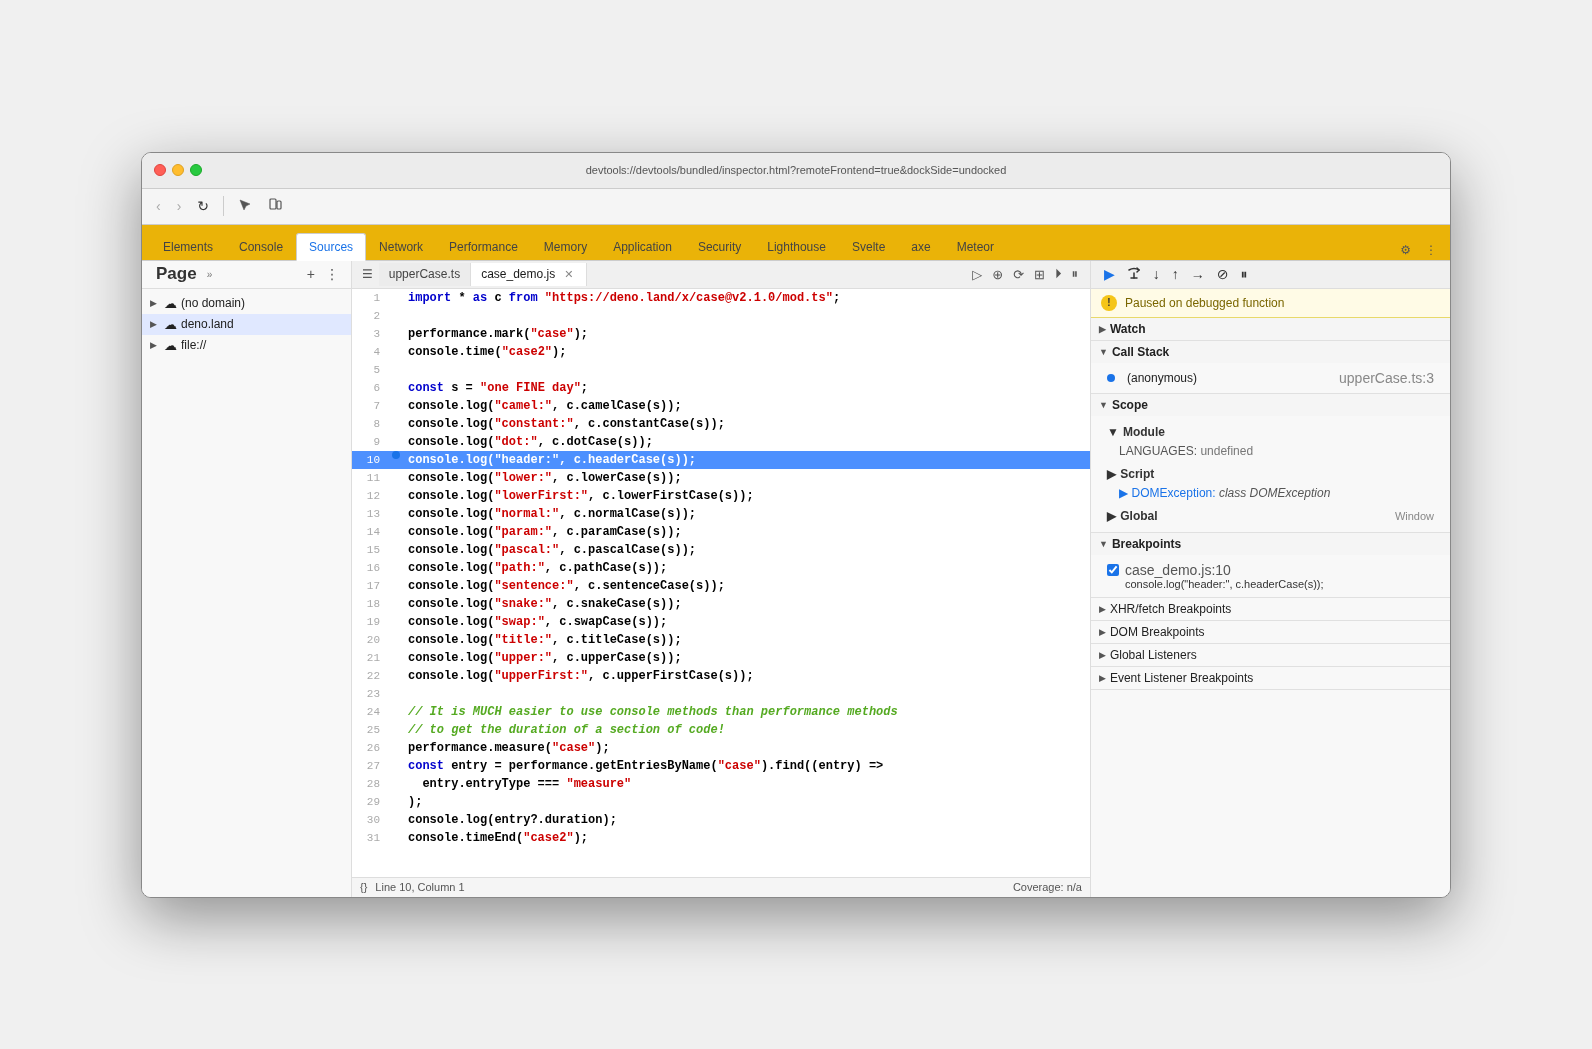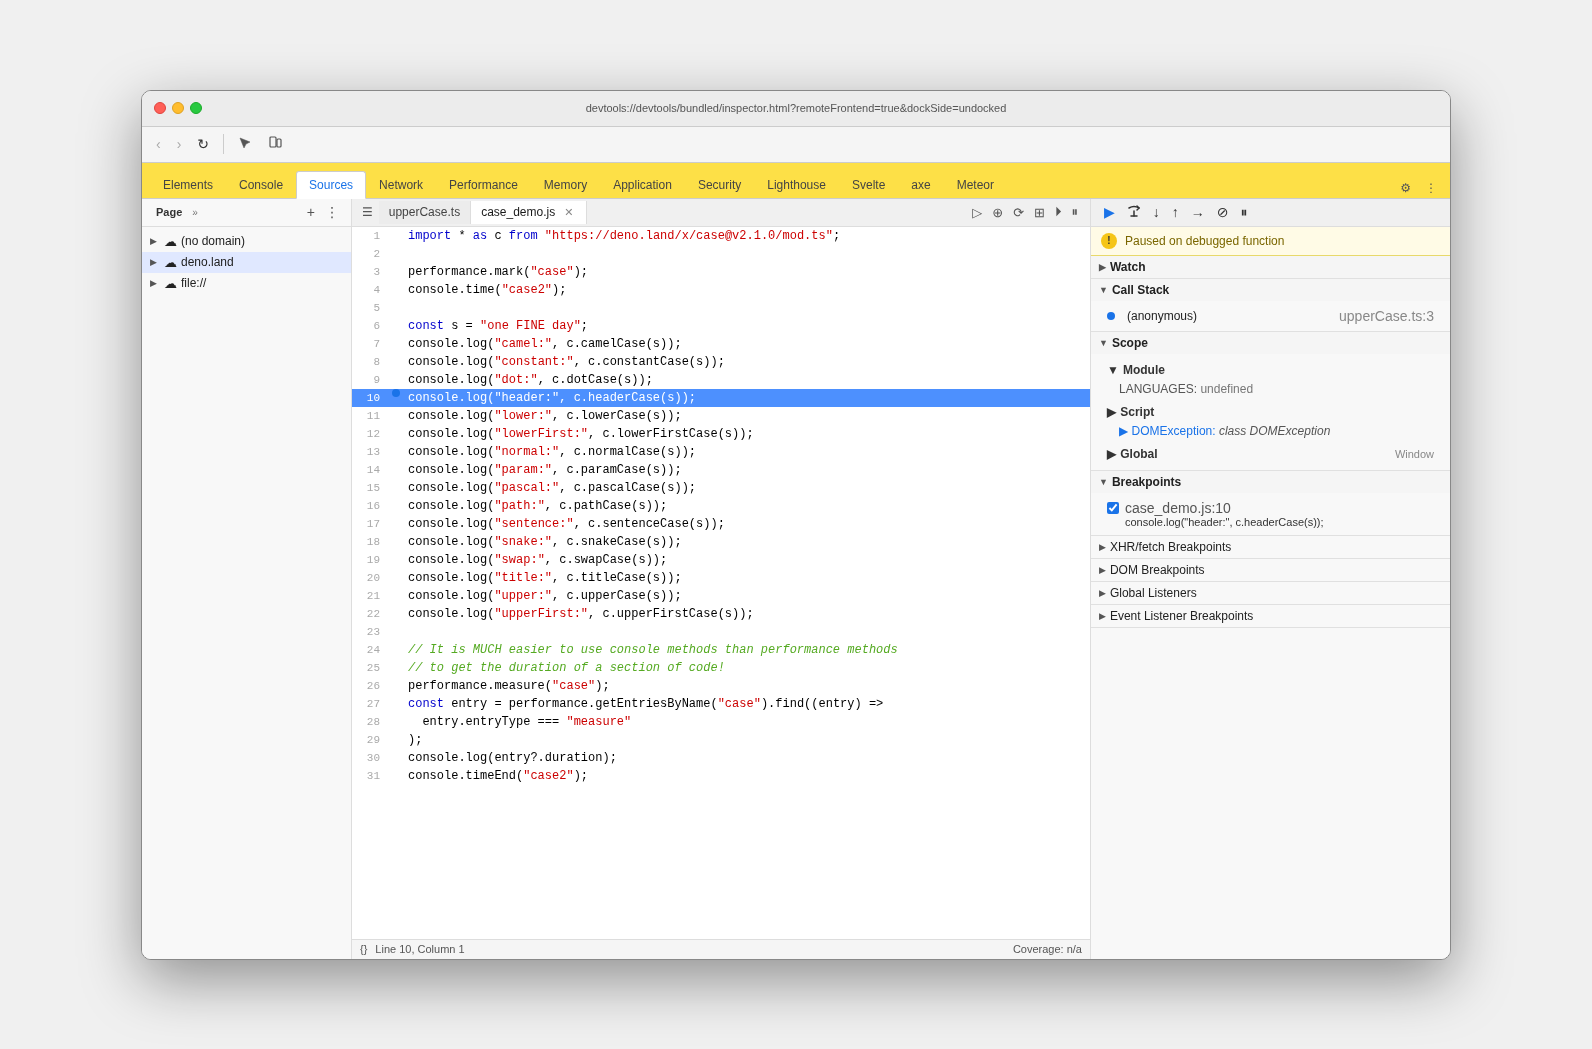--- a/index.html
+++ b/index.html
@@ -7,21 +7,21 @@
       font-family: -apple-system, BlinkMacSystemFont, 'Helvetica Neue', sans-serif;
       font-size: 12px;
       background: #f0f0f0;
       display: flex;
       justify-content: center;
       align-items: center;
       min-height: 100vh;
     }
     .window {
       width: 1310px;
-      height: 870px;
+      height: 746px;
       background: #ffffff;
       border-radius: 10px;
       overflow: hidden;
       box-shadow: 0 20px 60px rgba(0,0,0,0.4);
       display: flex;
       flex-direction: column;
       border: 1px solid #888;
     }
     
     .title-bar {
@@ -79,21 +79,21 @@
       cursor: pointer;
       font-size: 14px;
       color: #333;
       padding: 4px 6px;
       border-radius: 3px;
     }
     .nav-separator { width: 1px; height: 20px; background: #ccc; margin: 0 4px; }
     
     .tabs-bar {
       height: 36px;
-      background: #fde047;
+      background: #eab308;
       display: flex;
       align-items: flex-end;
       padding: 0 0 0 8px;
       border-bottom: 1px solid #ccc;
     }
     .tab {
       padding: 6px 12px;
       font-size: 12px;
       color: #444;
       cursor: pointer;
@@ -147,21 +147,21 @@
     }
     .sidebar-header {
       height: 28px;
       display: flex;
       align-items: center;
       padding: 0 8px;
       border-bottom: 1px solid #ddd;
       gap: 4px;
     }
     .sidebar-tab {
-      font-size: 11px;
+      font-size: 17px;
       color: #333;
       padding: 2px 6px;
       cursor: pointer;
     }
     .sidebar-tab.active { font-weight: 600; }
     .sidebar-chevron { color: #777; font-size: 10px; cursor: pointer; }
     .sidebar-actions {
       margin-left: auto;
       display: flex;
       gap: 2px;
@@ -305,20 +305,21 @@
       height: 8px;
       border-radius: 50%;
       background: #1a73e8;
     }
     .line-content {
       flex: 1;
       padding-left: 4px;
       white-space: pre;
       line-height: 18px;
       color: #000;
+      font-weight: bold;
     }
     .code-line.highlighted .line-content {
       color: #fff;
     }
     
     .kw { color: #0000cc; }
     .str { color: #cc0000; }
     .comment { color: #55aa22; font-style: italic; }
     .code-line.highlighted .kw,
     .code-line.highlighted .str,

